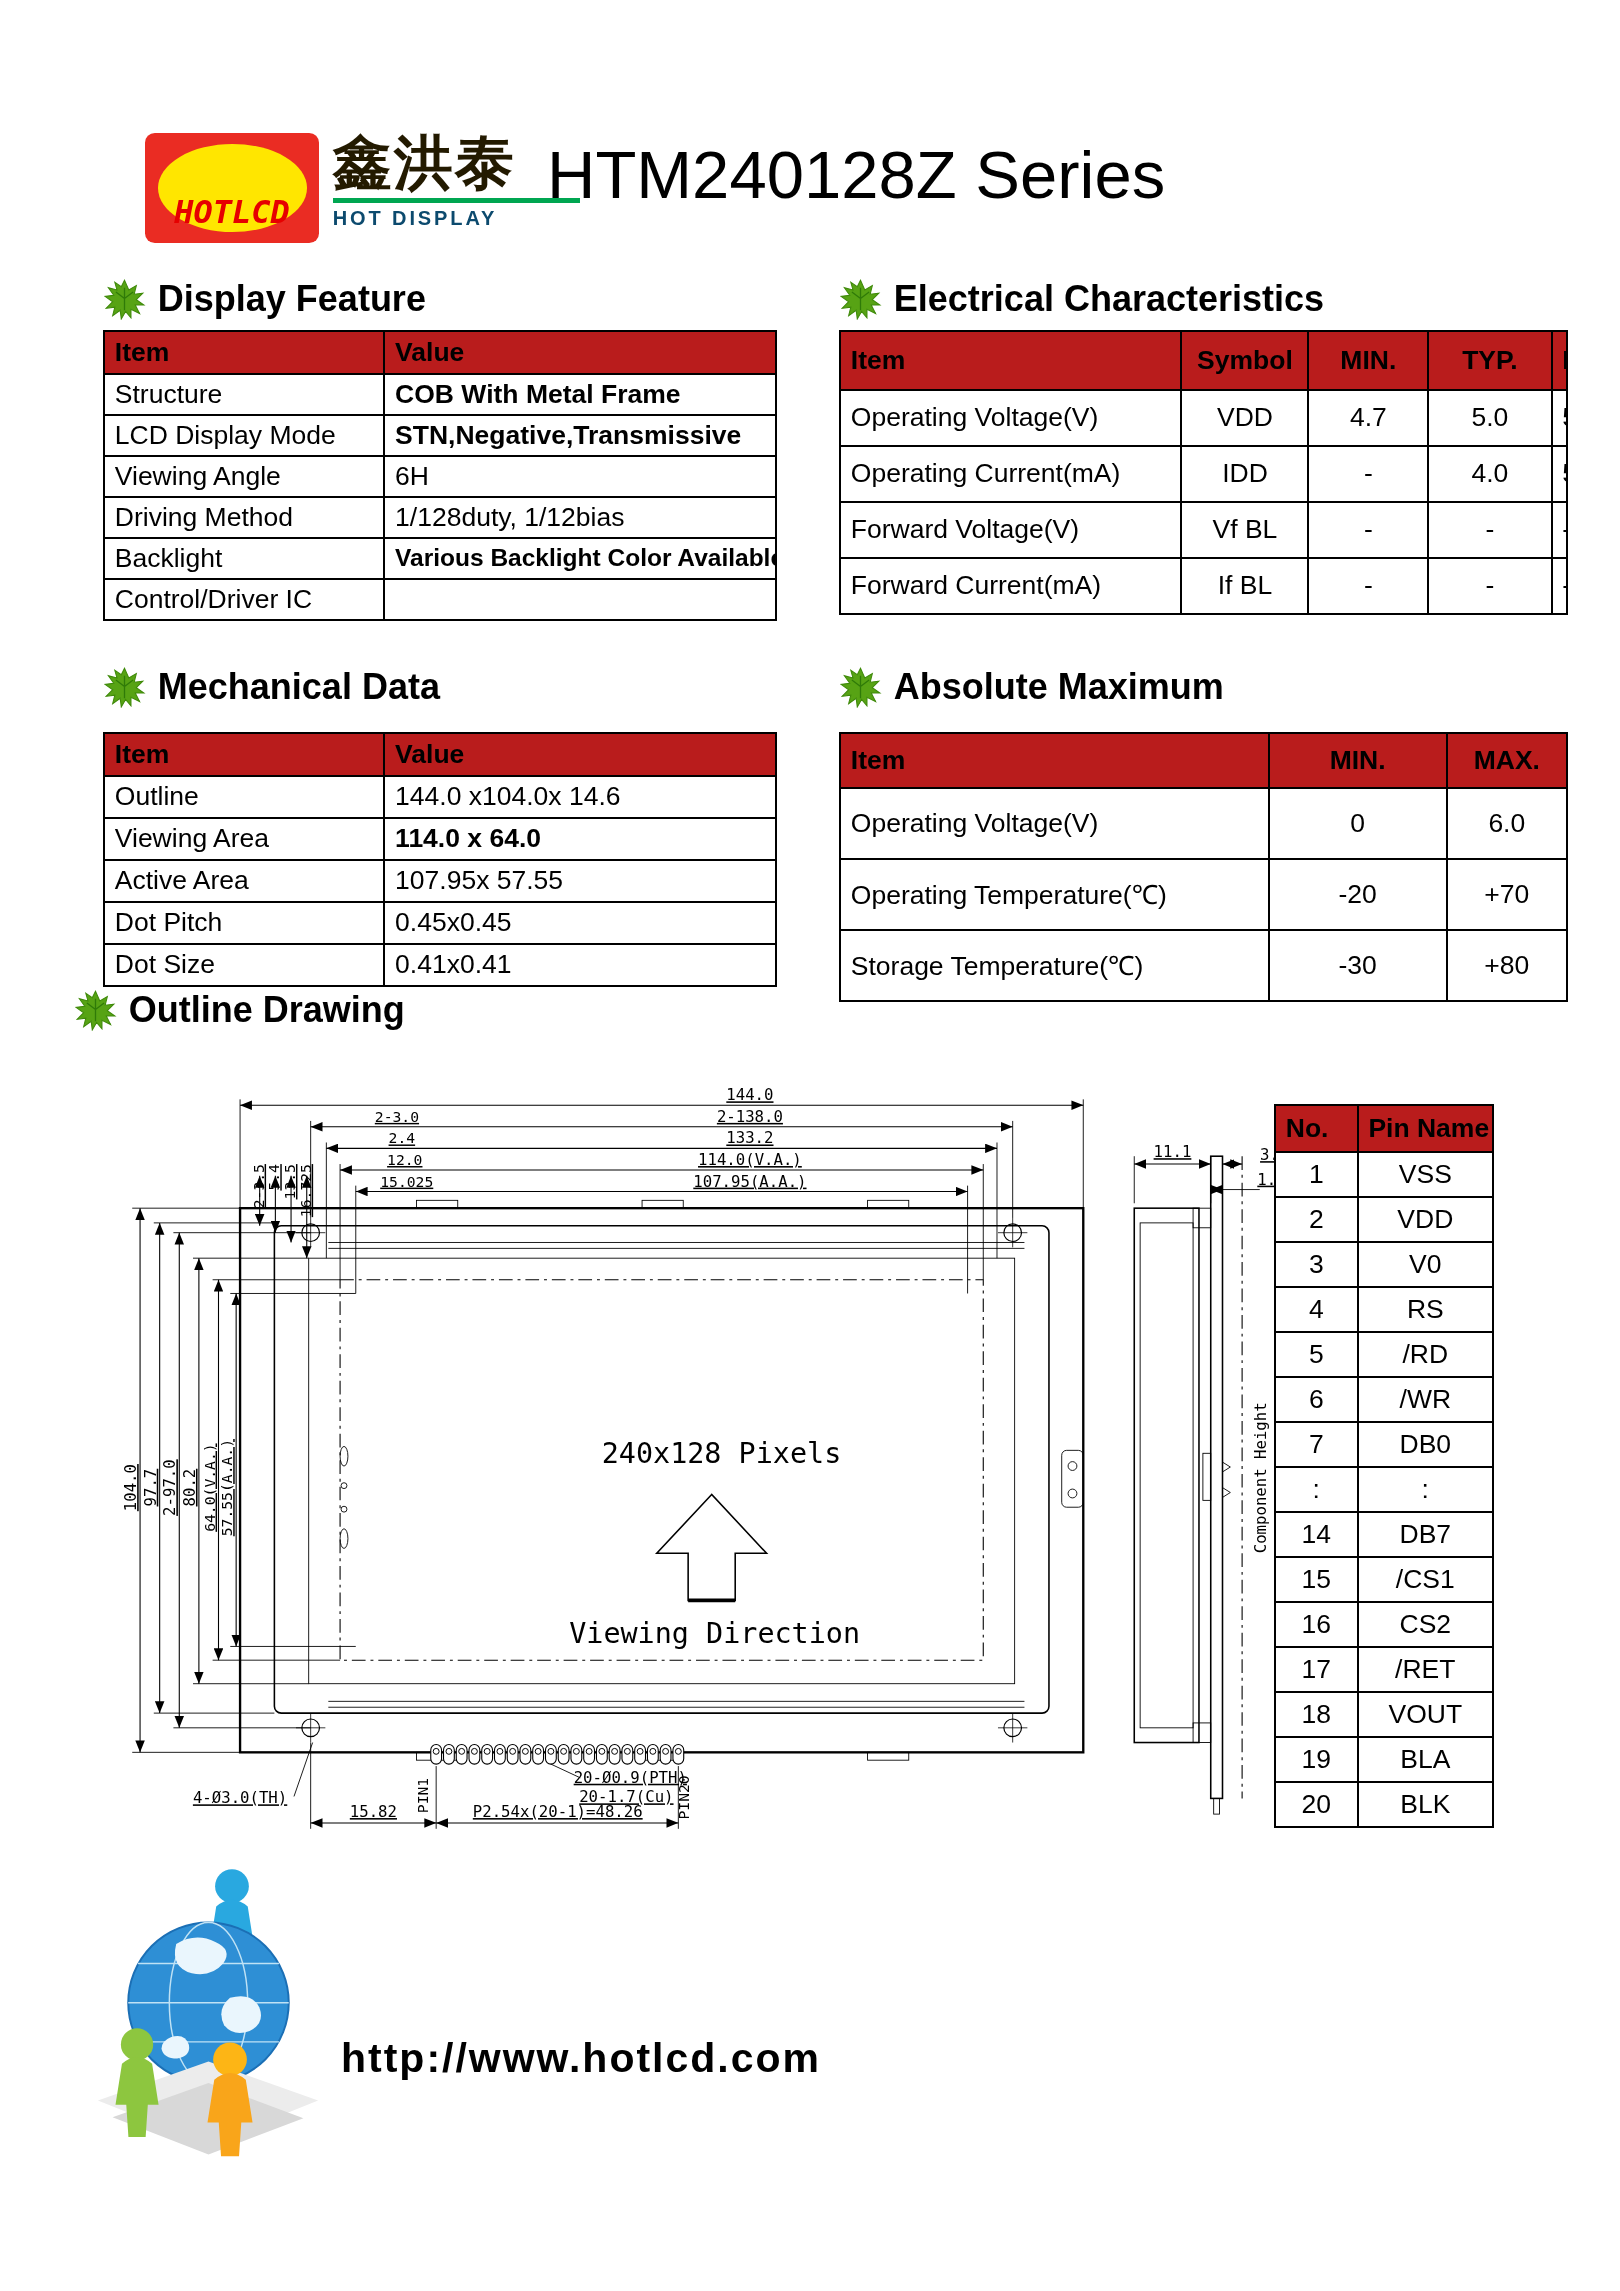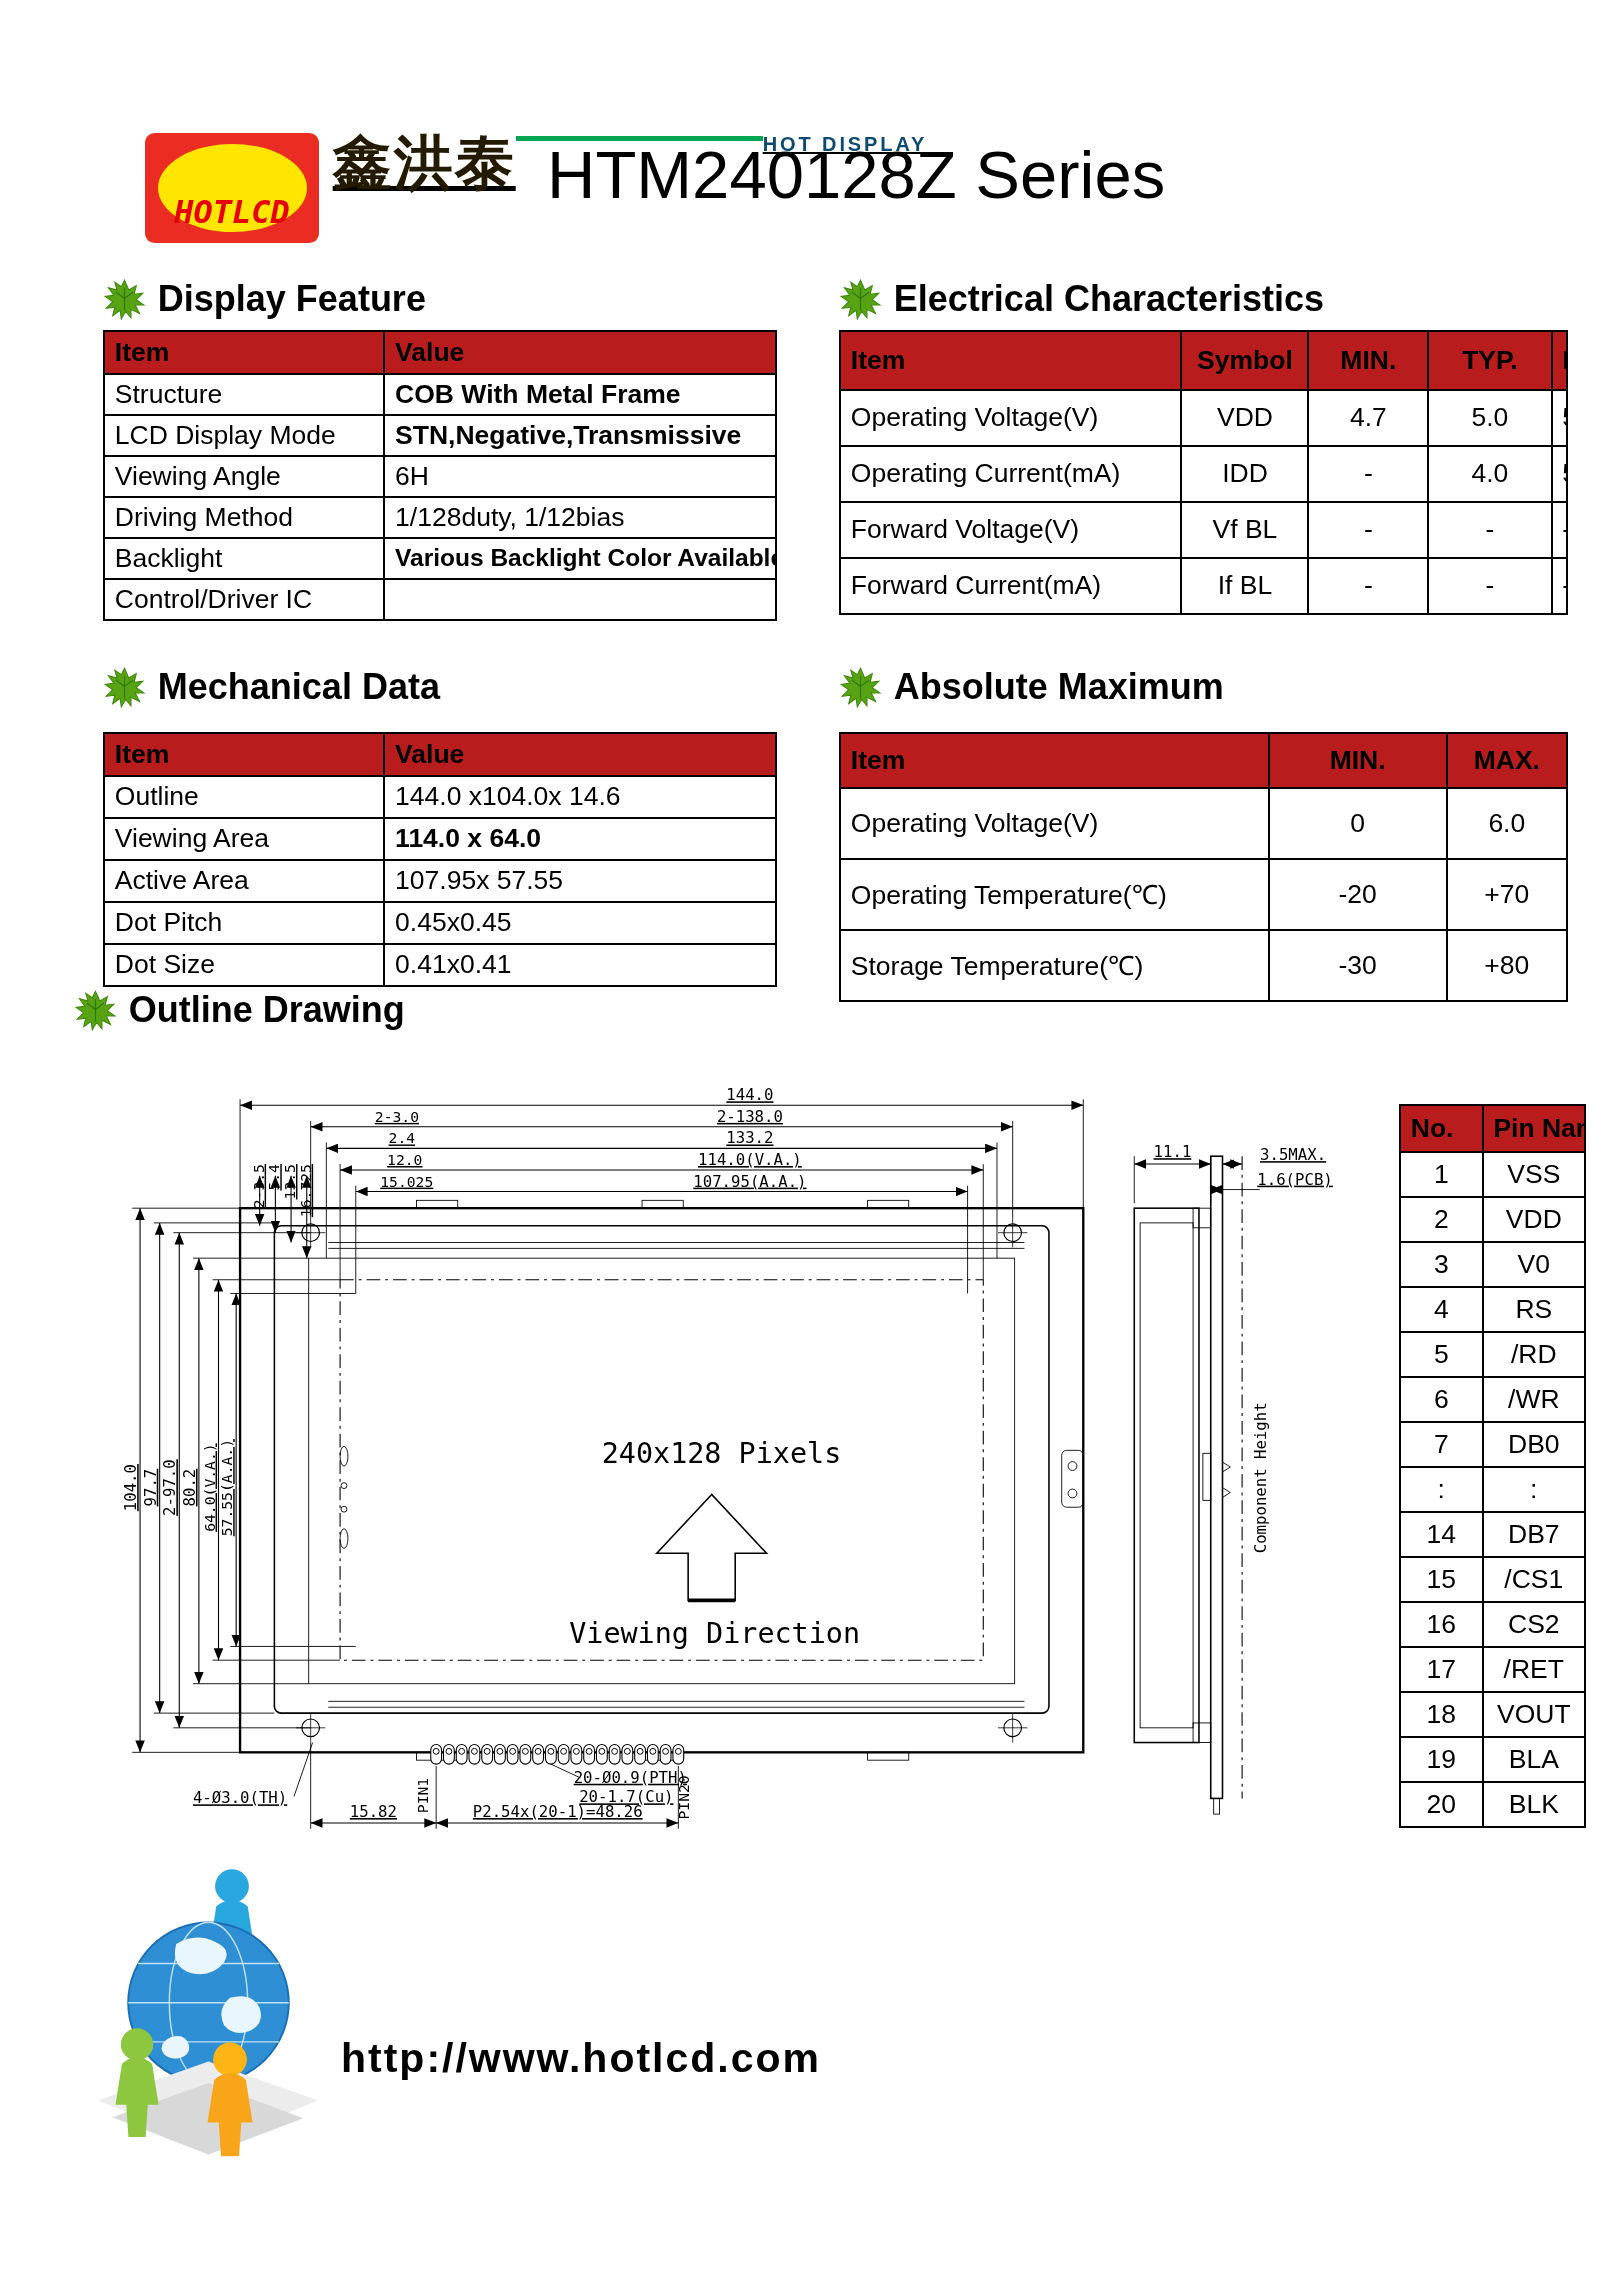--- a/index.html
+++ b/index.html
@@ -6,21 +6,21 @@
   .page{position:relative;width:1620px;height:2292px;background:#fff;overflow:hidden;
         font-family:"Liberation Sans",sans-serif;color:#000;}
 
   
   .logo{position:absolute;left:145px;top:133px;display:flex;align-items:flex-start;}
   .logo-red{position:relative;width:174px;height:110px;background:#ea2c23;border-radius:9.8px;
             display:flex;align-items:center;justify-content:center;}
   .logo-ellipse{position:absolute;left:12.7px;top:10.8px;width:149px;height:88px;background:#ffe600;border-radius:50%;}
   .logo-word{position:relative;z-index:2;font-family:"DejaVu Sans Mono",monospace;font-style:italic;
              font-weight:bold;font-size:32px;color:#e60000;letter-spacing:0px;margin-top:47px;}
-  .logo-right{margin-left:13.7px;display:flex;flex-direction:row;text-decoration:underline;}
+  .logo-right{margin-left:13.7px;display:flex;flex-direction:column;}
   .logo-cn{font-size:59px;font-weight:bold;line-height:1.05;color:#231a00;letter-spacing:2px;}
   .logo-rule{height:4.9px;background:#00a651;width:247px;margin:2.9px 0 3.9px 0;}
   .logo-tag{font-size:20px;font-weight:bold;color:#0c4a6e;letter-spacing:2.9px;}
   .doc-title{position:absolute;left:547px;top:138px;font-size:67px;line-height:1.1;color:#000;}
 
   
   .sec{position:absolute;}
   .sec-head{display:flex;align-items:center;gap:11.8px;margin-bottom:9.8px;}
   .sec-head h3{margin:0;font-size:36px;font-weight:bold;text-align:center;}
   .leaf{width:43px;height:43px;flex:0 0 auto;}
@@ -50,21 +50,21 @@
   .t-mech td{height:36px;}
   .t-mech .c1{width:38.5%;}
 
   .t-abs{width:729px;}
   .t-abs th{height:49px;}
   .t-abs td{height:65px;}
   .t-abs th.cc,.t-abs td.cc{text-align:center;}
   .t-abs .c1{width:56%;}
   .t-abs .c2{width:21.5%;}
 
-  .t-pin{position:absolute;left:1399px;top:1104px;width:187px;}
+  .t-pin{position:absolute;left:1274px;top:1104px;width:220px;}
   .t-pin th{height:41px;text-align:center;padding:2px 3.9px;}
   .t-pin td{height:39px;text-align:center;padding:1px 3.9px;}
   .t-pin .c1{width:61px;}
 
   
   .drawing{position:absolute;left:93px;top:1066px;}
   .cad{font-family:"DejaVu Sans Mono",monospace;font-size:16px;fill:#000;}
   .cads{font-family:"DejaVu Sans Mono",monospace;font-size:15px;fill:#000;}
   .cadbig{font-family:"DejaVu Sans Mono",monospace;font-size:29px;fill:#000;}
   .u{text-decoration:underline;}

